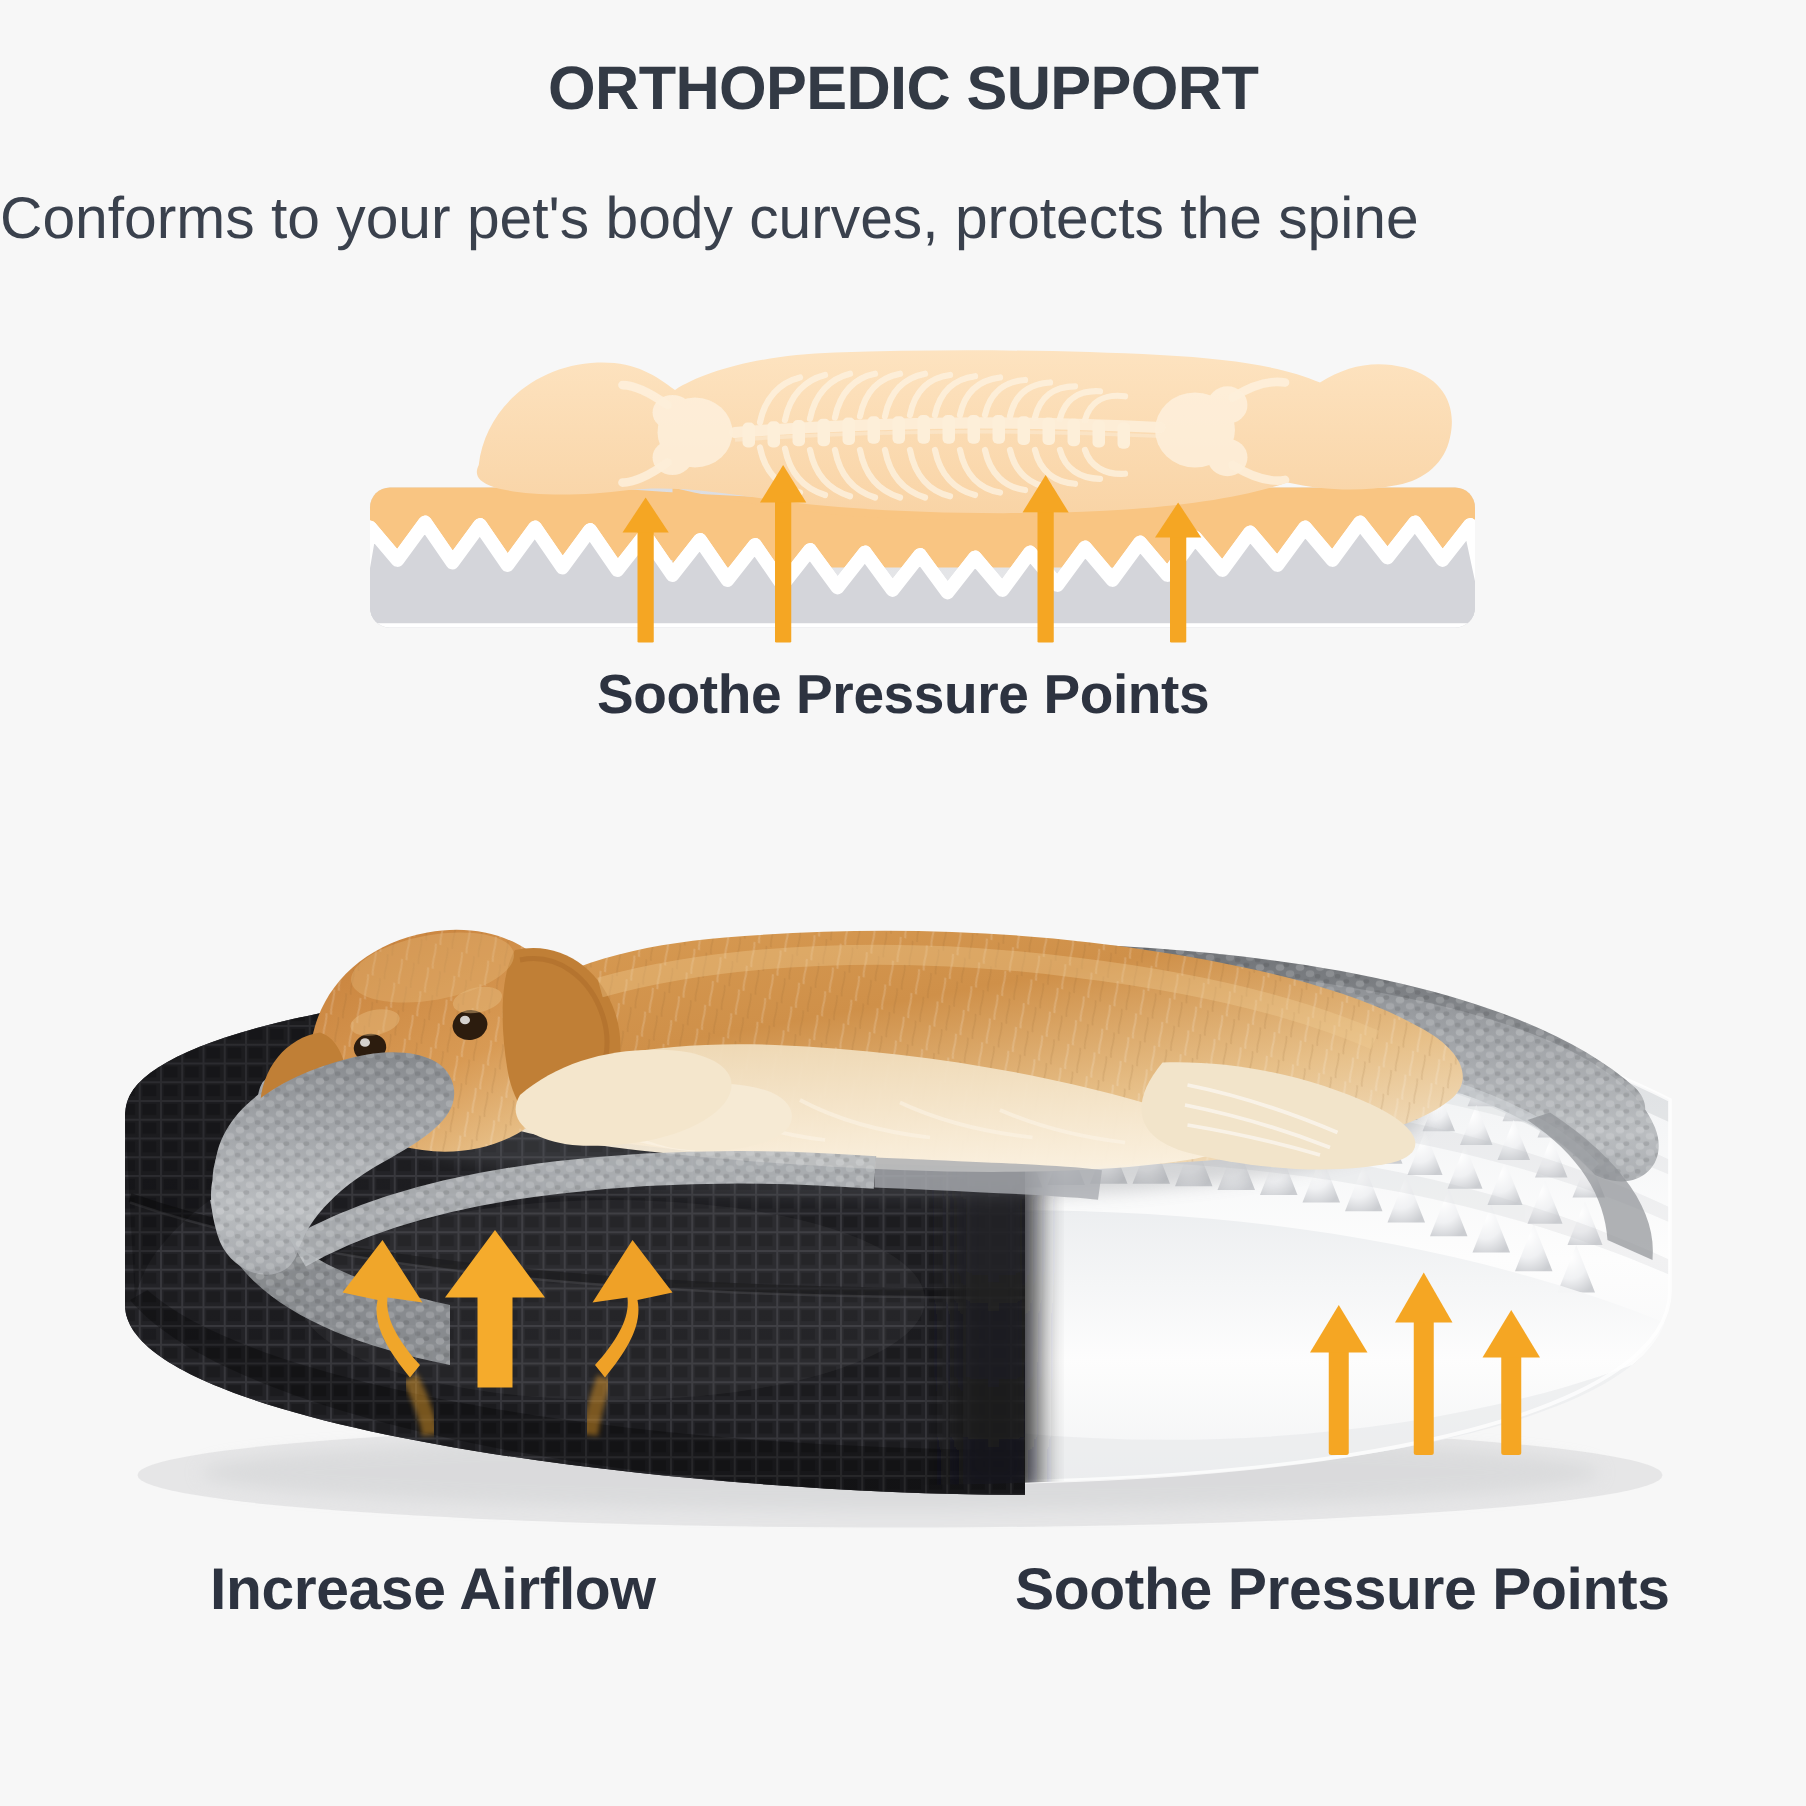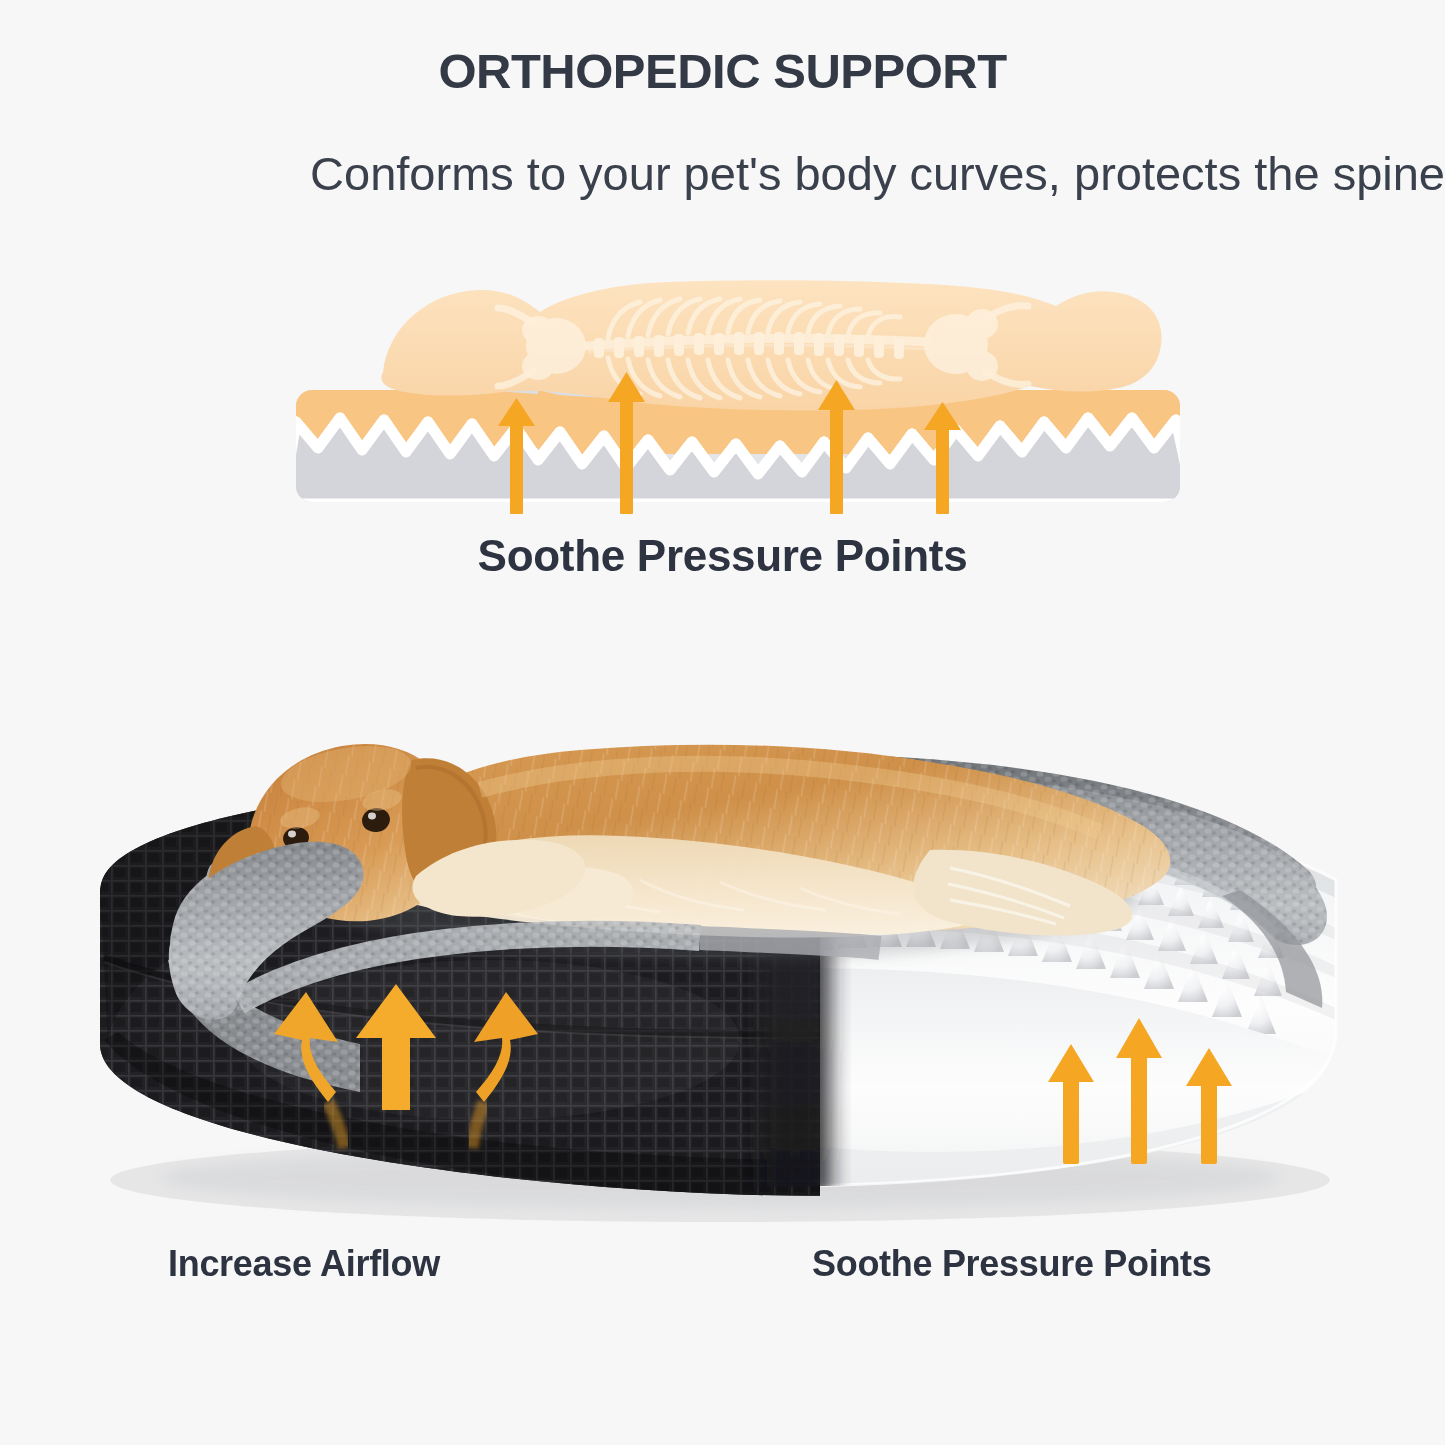--- a/index.html
+++ b/index.html
@@ -16,21 +16,21 @@
   .headline {
     position:absolute; top:46px; left:0; width:100%;
     text-align:center;
     font-size:49px; line-height:1.05;
     font-weight:bold;
     letter-spacing:-0.5px;
     color:#333a45;
   }
   .subhead {
     position:absolute; top:146px; left:0; width:100%;
-    text-align:right;
+    text-align:left;
     font-size:47px; line-height:1.2;
     font-weight:400;
     color:#3a414d;
   }
 
   
   .diagram { position:absolute; left:288px; top:272px; width:900px; height:250px; }
   .diagram svg { display:block; width:100%; height:100%; overflow:visible; }
 
   .top-caption {
@@ -39,21 +39,21 @@
     font-size:44px; font-weight:bold;
     color:#2d3340;
     letter-spacing:-0.3px;
   }
 
   
   .scene { position:absolute; left:60px; top:640px; width:1330px; height:610px; }
   .scene svg { display:block; width:100%; height:100%; overflow:visible; }
 
   
-  .cap { position:absolute; font-size:36px; font-weight:bold; color:#2d3340; letter-spacing:-0.3px; white-space:nowrap; }
+  .cap { position:absolute; font-size:47px; font-weight:bold; color:#2d3340; letter-spacing:-0.3px; white-space:nowrap; }
   .cap-air  { top:1243px; left:168px; }
   .cap-soot { top:1243px; left:812px; }
 </style>
 </head>
 <body>
 
 <div class="stage">
 
   <div class="headline">ORTHOPEDIC SUPPORT</div>
   <div class="subhead">Conforms to your pet's body curves, protects the spine</div>

